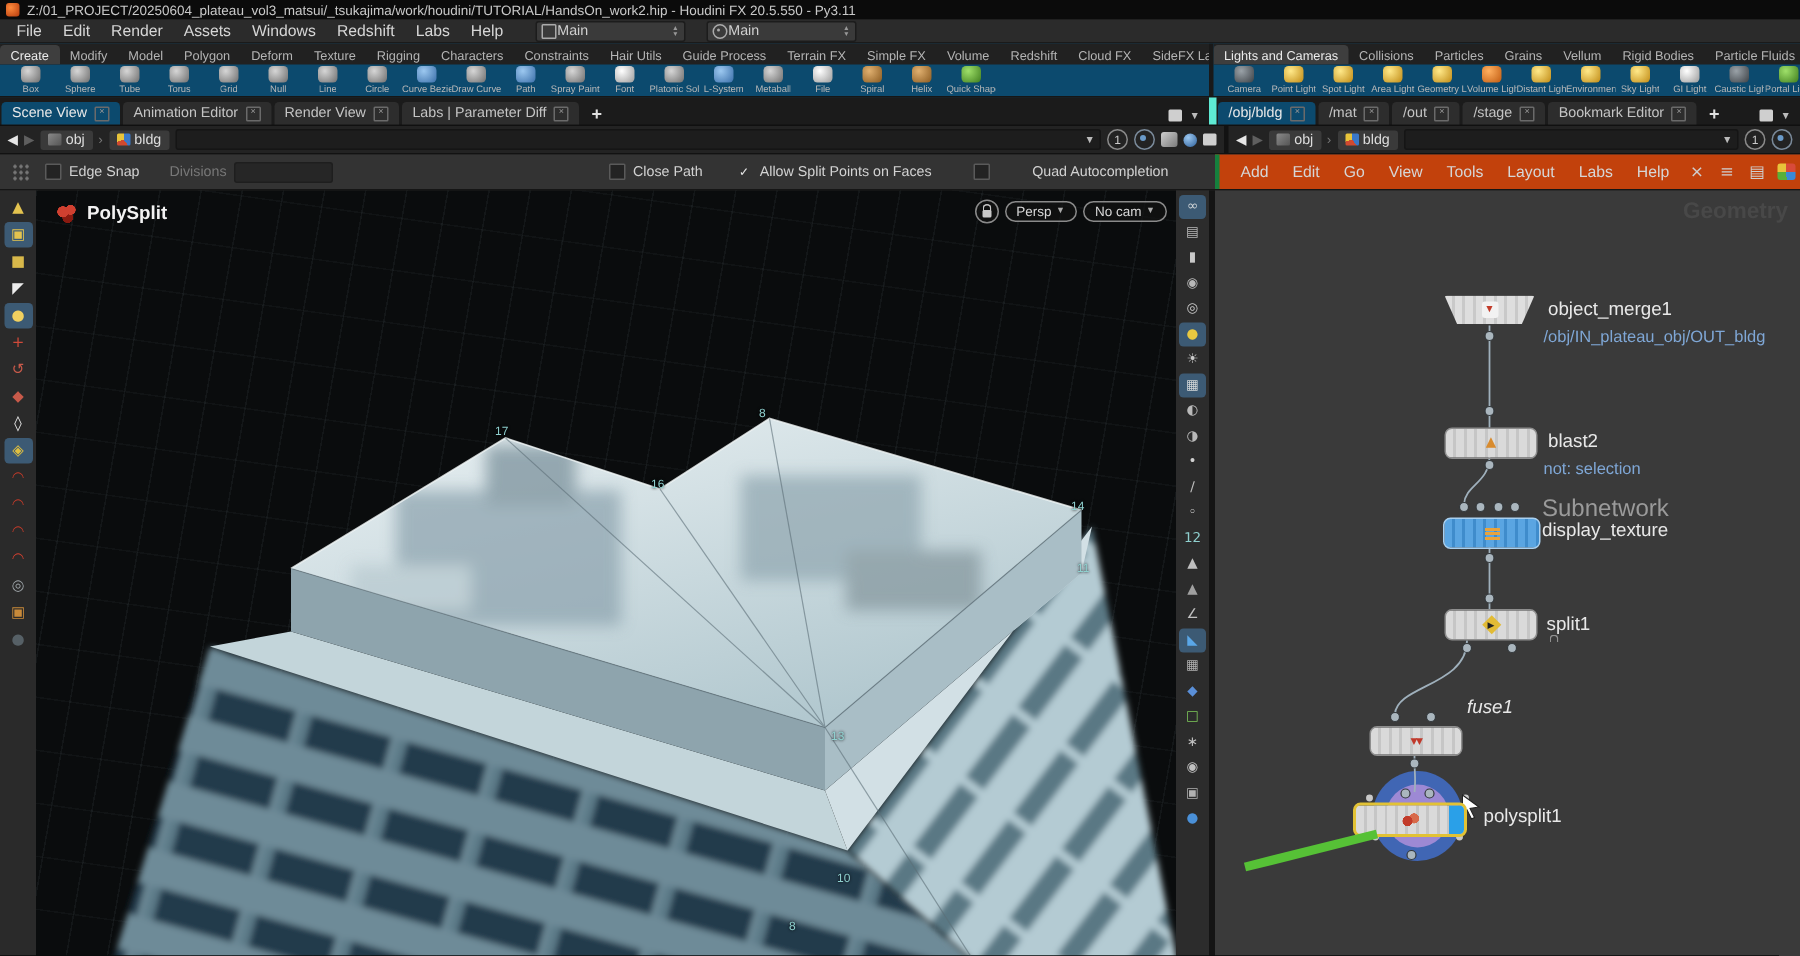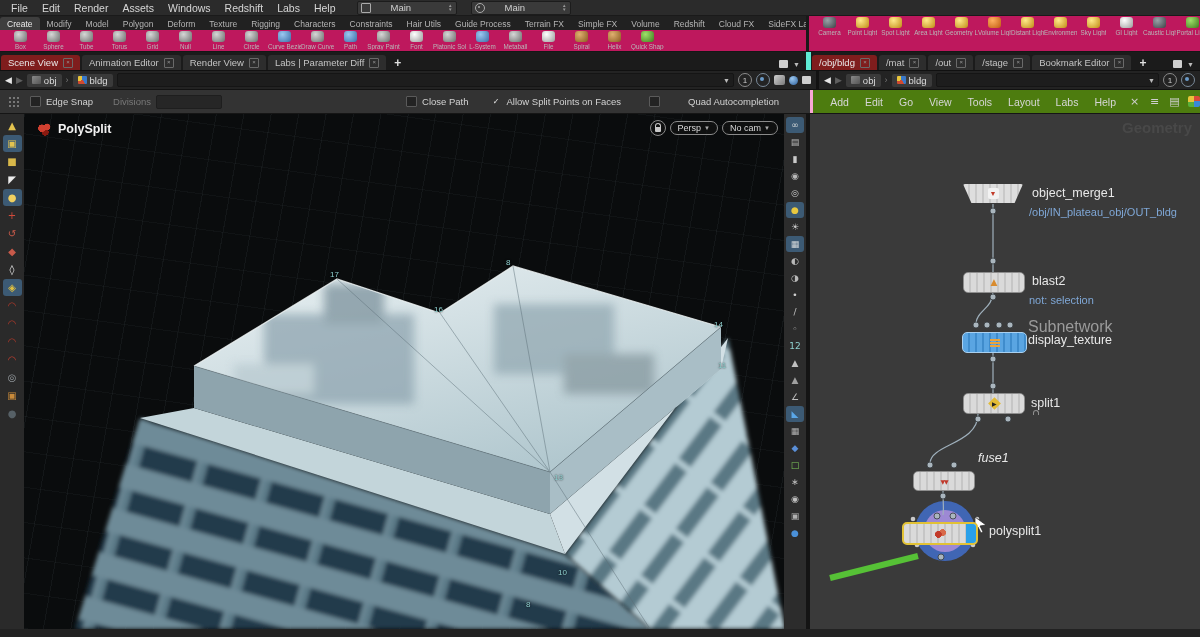--- a/index.html
+++ b/index.html
@@ -9,28 +9,28 @@
 
   
   .titlebar{height:13px;background:#0b0b0b;display:flex;align-items:center;gap:5px;padding-left:4px;}
   .hlogo{width:9px;height:9px;border-radius:2px;background:radial-gradient(circle at 35% 35%,#ff8a3c,#b63a0c);flex:0 0 auto;}
   .titletext{font-size:9px;color:#c9c9c9;white-space:nowrap;}
 
   
   .menubar{height:15px;background:#2b2b2b;display:flex;align-items:center;padding-left:4px;border-bottom:1px solid #1a1a1a;}
   .menu-item{font-size:10.5px;color:#d6d6d6;padding:0 7px;cursor:default;}
   .desk-select{margin-left:14px;width:92px;height:12px;background:#3a3a3a;border:1px solid #1c1c1c;border-radius:2px;
-    display:flex;align-items:center;gap:20px;padding:0 3px;font-size:9.5px;color:#d0d0d0;}
+    display:flex;align-items:center;gap:1px;padding:0 3px;font-size:9.5px;color:#d0d0d0;}
   .desk-select .spin{margin-left:auto;display:flex;flex-direction:column;line-height:3.2px;font-size:4.5px;color:#999;}
   .dicon{width:8px;height:8px;border:1px solid #aaa;border-radius:1px;flex:0 0 auto;}
   .dicon.target{border-radius:50%;position:relative;}
   .dicon.target:before{content:"";position:absolute;left:2px;top:2px;width:2px;height:2px;background:#aaa;border-radius:50%;}
 
   
-  .shelfrow{height:35px;display:flex;background:#be185d;border-bottom:1px solid #161616;}
+  .shelfrow{height:35px;display:flex;background:#0c4a6e;border-bottom:1px solid #161616;}
   .shelf-left{width:806px;flex:0 0 auto;}
   .shelf-right{flex:1;border-left:3px solid #191919;min-width:0;}
   .stabs{height:14px;display:flex;align-items:flex-end;background:#212121;overflow:hidden;white-space:nowrap;}
   .stab{font-size:8.5px;color:#b5b5b5;padding:2px 7px 1px;flex:0 0 auto;}
   .stab.active{background:#3e3e3e;color:#ececec;border-radius:3px 3px 0 0;}
   .stools{height:21px;display:flex;align-items:center;padding:0 4px;overflow:hidden;}
   .stool{width:33px;flex:0 0 auto;display:flex;flex-direction:column;align-items:center;gap:1px;}
   .stool .lbl{font-size:6.3px;color:#b8b8b8;white-space:nowrap;overflow:hidden;max-width:33px;}
   .ticon{width:13px;height:11px;border-radius:3px;background:radial-gradient(circle at 35% 30%,#d6d6d6,#6e6e6e);}
   .ticon.i-yellow{background:radial-gradient(circle at 35% 30%,#ffe98a,#c08a14);}
@@ -40,21 +40,21 @@
   .ticon.i-bronze{background:radial-gradient(circle at 35% 30%,#e0b070,#8a5a20);}
   .ticon.i-orange{background:radial-gradient(circle at 35% 30%,#ffb060,#c05a10);}
   .ticon.i-blue{background:radial-gradient(circle at 35% 30%,#9cc8f0,#3a6ea8);}
 
   
   .panetabs{height:18px;display:flex;background:#1b1b1b;border-bottom:1px solid #101010;}
   .pt-left{width:806px;flex:0 0 auto;display:flex;align-items:flex-end;}
   .pt-right{flex:1;display:flex;align-items:flex-end;border-left:5px solid #5eead4;min-width:0;}
   .ptab{display:flex;align-items:center;gap:5px;background:#2d2d2d;color:#c4c4c4;font-size:9.5px;
         padding:2px 7px;margin:2px 1px 0 1px;border-radius:3px 3px 0 0;flex:0 0 auto;}
-  .ptab.active{background:#7f1d1d;color:#e8e8e8;}
+  .ptab.active{background:#0c4a6e;color:#e8e8e8;}
   .ptab .close{width:8px;height:8px;border:1px solid #6a6a6a;font-size:6px;line-height:6px;text-align:center;color:#999;border-radius:1px;}
   .ptab-plus{color:#e0e0e0;font-weight:bold;font-size:12px;padding:0 7px;}
   .pt-endicons{margin-left:auto;display:flex;align-items:center;gap:5px;padding:0 6px 2px;}
   .sq-icon{width:9px;height:8px;background:#cfcfcf;border-radius:1px;}
   .dd-arrow{font-size:7px;color:#bbb;}
 
   
   .pathrow{height:18px;display:flex;background:#232323;border-bottom:1px solid #121212;}
   .pr{display:flex;align-items:center;gap:4px;padding:0 5px;}
   .pr-left{width:806px;flex:0 0 auto;}
@@ -68,21 +68,21 @@
   .path-field{flex:1;height:12px;background:#1d1d1d;border:1px solid #151515;border-radius:2px;display:flex;align-items:center;justify-content:flex-end;padding-right:3px;}
   .badge-circ{width:12px;height:12px;border:1px solid #8a8a8a;border-radius:50%;font-size:8px;color:#ccc;display:flex;align-items:center;justify-content:center;}
   .targ{width:12px;height:12px;border:1px solid #7a8a9a;border-radius:50%;position:relative;}
   .targ:before{content:"";position:absolute;left:3px;top:3px;width:4px;height:4px;border-radius:50%;background:#6a9ac8;}
   .mini3d{width:11px;height:10px;background:linear-gradient(135deg,#cfcfcf,#7a7a7a);border-radius:2px;}
   .minidot{width:9px;height:9px;border-radius:50%;background:radial-gradient(circle at 35% 30%,#9cc8f0,#2d5f9a);}
 
   
   .oprow{height:23px;display:flex;background:#333;border-bottom:1px solid #151515;}
   .op-left{width:806px;flex:0 0 auto;display:flex;align-items:center;gap:6px;padding-left:4px;}
-  .op-right{flex:1;border-left:3px solid #f9a8d4;display:flex;align-items:center;background:#4d7c0f;padding-left:6px;min-width:0;justify-content:flex-end;}
+  .op-right{flex:1;border-left:3px solid #15803d;display:flex;align-items:center;background:#c2410c;padding-left:6px;min-width:0;}
   .drag-dots{width:12px;height:12px;background-image:radial-gradient(#777 1px,transparent 1.2px);background-size:4px 4px;margin:0 4px;}
   .cb{width:9px;height:9px;background:#232323;border:1px solid #5a5a5a;border-radius:1px;display:flex;align-items:center;justify-content:center;font-size:8px;color:#e8e8e8;}
   .op-lbl{font-size:9.5px;color:#d2d2d2;}
   .op-lbl.dim{color:#787878;}
   .op-field{width:58px;height:12px;background:#262626;border:1px solid #1e1e1e;border-radius:2px;color:#888;font-size:9px;padding:0 3px;}
   .op-group{display:flex;align-items:center;gap:5px;}
   .net-menu{font-size:10.5px;color:#d6d6d6;padding:0 8px;}
   .nt-icons{display:flex;align-items:center;gap:7px;margin-left:4px;}
   .ntico{font-size:11px;color:#cfcfcf;width:13px;text-align:center;}
   .swatch{width:12px;height:11px;border-radius:2px;display:inline-block;}
@@ -150,20 +150,24 @@
   .callout{position:absolute;left:603px;top:552px;width:227px;height:56px;background:#fff;border:5px solid #56c136;
      display:flex;align-items:center;justify-content:center;z-index:41;box-shadow:0 2px 6px rgba(0,0,0,.5);}
   .callout span{font-size:24px;color:#141414;font-family:"DejaVu Sans","Liberation Sans",sans-serif;}
   .overlay-svg{position:absolute;left:0;top:0;z-index:40;pointer-events:none;}
 </style>
 </head>
 <body>
 
 <div class="app">
 
+  <div class="titlebar">
+    <div class="hlogo"></div>
+    <div class="titletext">Z:/01_PROJECT/20250604_plateau_vol3_matsui/_tsukajima/work/houdini/TUTORIAL/HandsOn_work2.hip - Houdini FX 20.5.550 - Py3.11</div>
+  </div>
 
   <div class="menubar">
 
       <div class="menu-item">File</div>
 
       <div class="menu-item">Edit</div>
 
       <div class="menu-item">Render</div>
 
       <div class="menu-item">Assets</div>
@@ -331,20 +335,37 @@
           </div>
 
           <div class="stool">
             <div class="ticon i-green"></div>
             <div class="lbl">Quick Shapes</div>
           </div>
 
       </div>
     </div>
     <div class="shelf-right">
+      <div class="stabs">
+
+          <div class="stab active">Lights and Cameras</div>
+
+          <div class="stab">Collisions</div>
+
+          <div class="stab">Particles</div>
+
+          <div class="stab">Grains</div>
+
+          <div class="stab">Vellum</div>
+
+          <div class="stab">Rigid Bodies</div>
+
+          <div class="stab">Particle Fluids</div>
+
+      </div>
       <div class="stools">
 
           <div class="stool">
             <div class="ticon i-dark"></div>
             <div class="lbl">Camera</div>
           </div>
 
           <div class="stool">
             <div class="ticon i-yellow"></div>
             <div class="lbl">Point Light</div>

